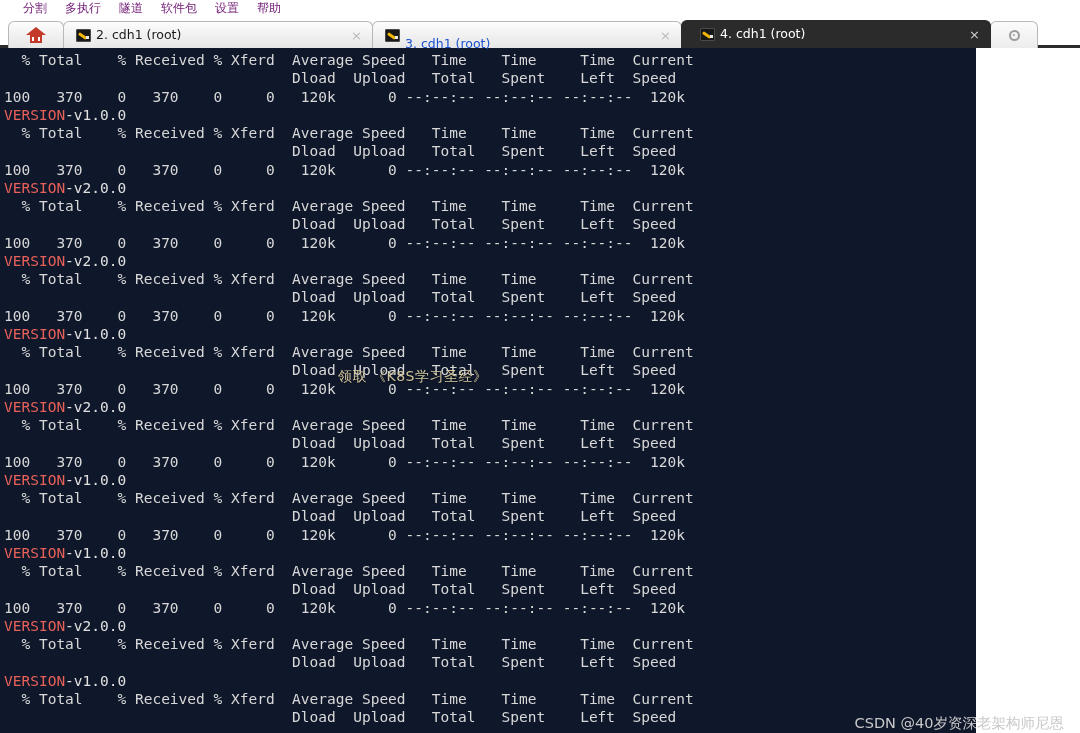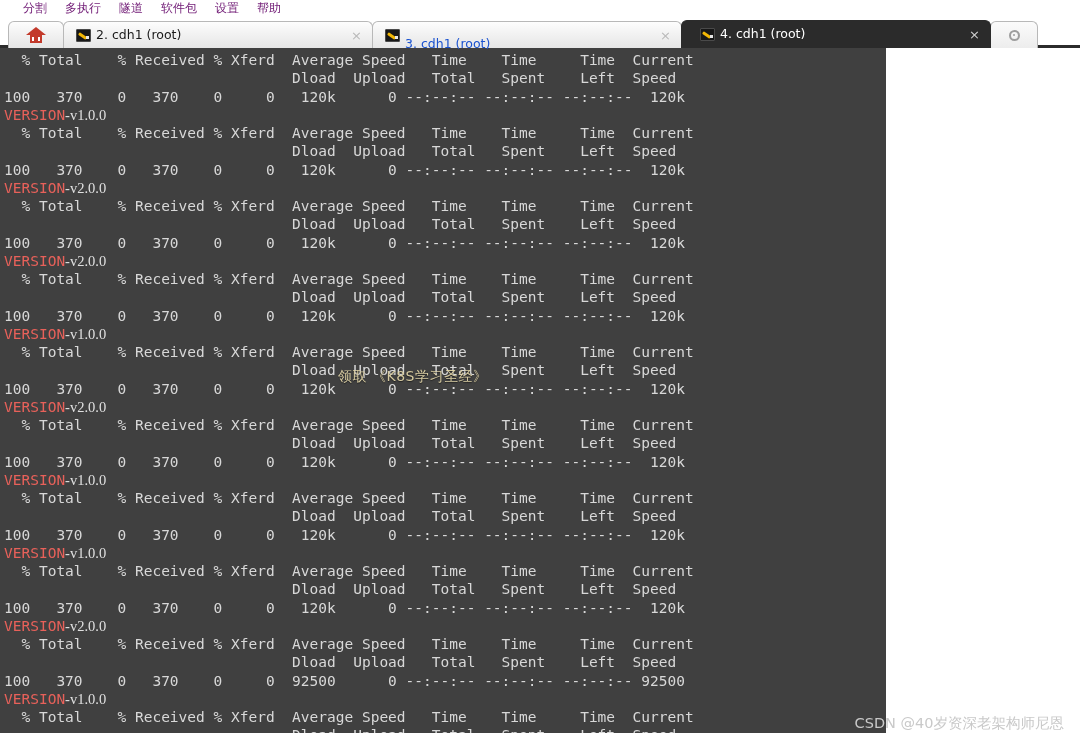--- a/index.html
+++ b/index.html
@@ -178,23 +178,23 @@
     position: absolute;
     top: 2.5px; left: 2.5px;
     width: 2px; height: 2px;
     border-radius: 50%;
     background: #9d9d9d;
   }
 
   
   #terminal {
     position: relative;
-    width: 886px;
+    width: 976px;
     height: 685px;
-    background: #404040;
+    background: #0f172a;
     overflow: hidden;
   }
 
   #term-inner {
     position: absolute;
     left: 0; top: 0;
     padding: 3px 0 0 4px;
     box-sizing: border-box;
     width: 100%;
   }
@@ -202,21 +202,21 @@
   .line {
     font-family: "DejaVu Sans Mono", monospace;
     font-size: 14.5px;
     line-height: 18.25px;
     color: #d8d8d8;
     white-space: pre;
     letter-spacing: 0px;
     height: 18.25px;
   }
   .ver-name { color: #e8615a; }
-  .ver-val  { color: #e0e0e0; font-family: Liberation Serif, serif; }
+  .ver-val  { color: #e0e0e0; }
 
   
   .wm {
     position: absolute;
     font-family: "DejaVu Sans", sans-serif;
     white-space: nowrap;
     pointer-events: none;
     color: #e3d6a8;
     opacity: 0.92;
     text-shadow: 0 1px 1px rgba(0,0,0,0.55);
@@ -320,21 +320,20 @@
       <div class="line">  % Total    % Received % Xferd  Average Speed   Time    Time     Time  Current</div>
       <div class="line">                                 Dload  Upload   Total   Spent    Left  Speed</div>
       <div class="line">100   370    0   370    0     0   120k      0 --:--:-- --:--:-- --:--:--  120k</div>
       <div class="line"><span class="ver-name">VERSION</span><span class="ver-val">-v1.0.0</span></div>
       <div class="line">  % Total    % Received % Xferd  Average Speed   Time    Time     Time  Current</div>
       <div class="line">                                 Dload  Upload   Total   Spent    Left  Speed</div>
       <div class="line">100   370    0   370    0     0   120k      0 --:--:-- --:--:-- --:--:--  120k</div>
       <div class="line"><span class="ver-name">VERSION</span><span class="ver-val">-v2.0.0</span></div>
       <div class="line">  % Total    % Received % Xferd  Average Speed   Time    Time     Time  Current</div>
       <div class="line">                                 Dload  Upload   Total   Spent    Left  Speed</div>
-      <div class="line">100   370    0   370    0     0  92500      0 --:--:-- --:--:-- --:--:-- 92500</div>
       <div class="line"><span class="ver-name">VERSION</span><span class="ver-val">-v1.0.0</span></div>
       <div class="line">  % Total    % Received % Xferd  Average Speed   Time    Time     Time  Current</div>
       <div class="line">                                 Dload  Upload   Total   Spent    Left  Speed</div>
     </div>
 
   <div class="wm" id="wm-1">领取 《K8S学习圣经》</div>
 </div>
 
 <div id="wm-csdn">CSDN @40岁资深老架构师尼恩</div>
 

